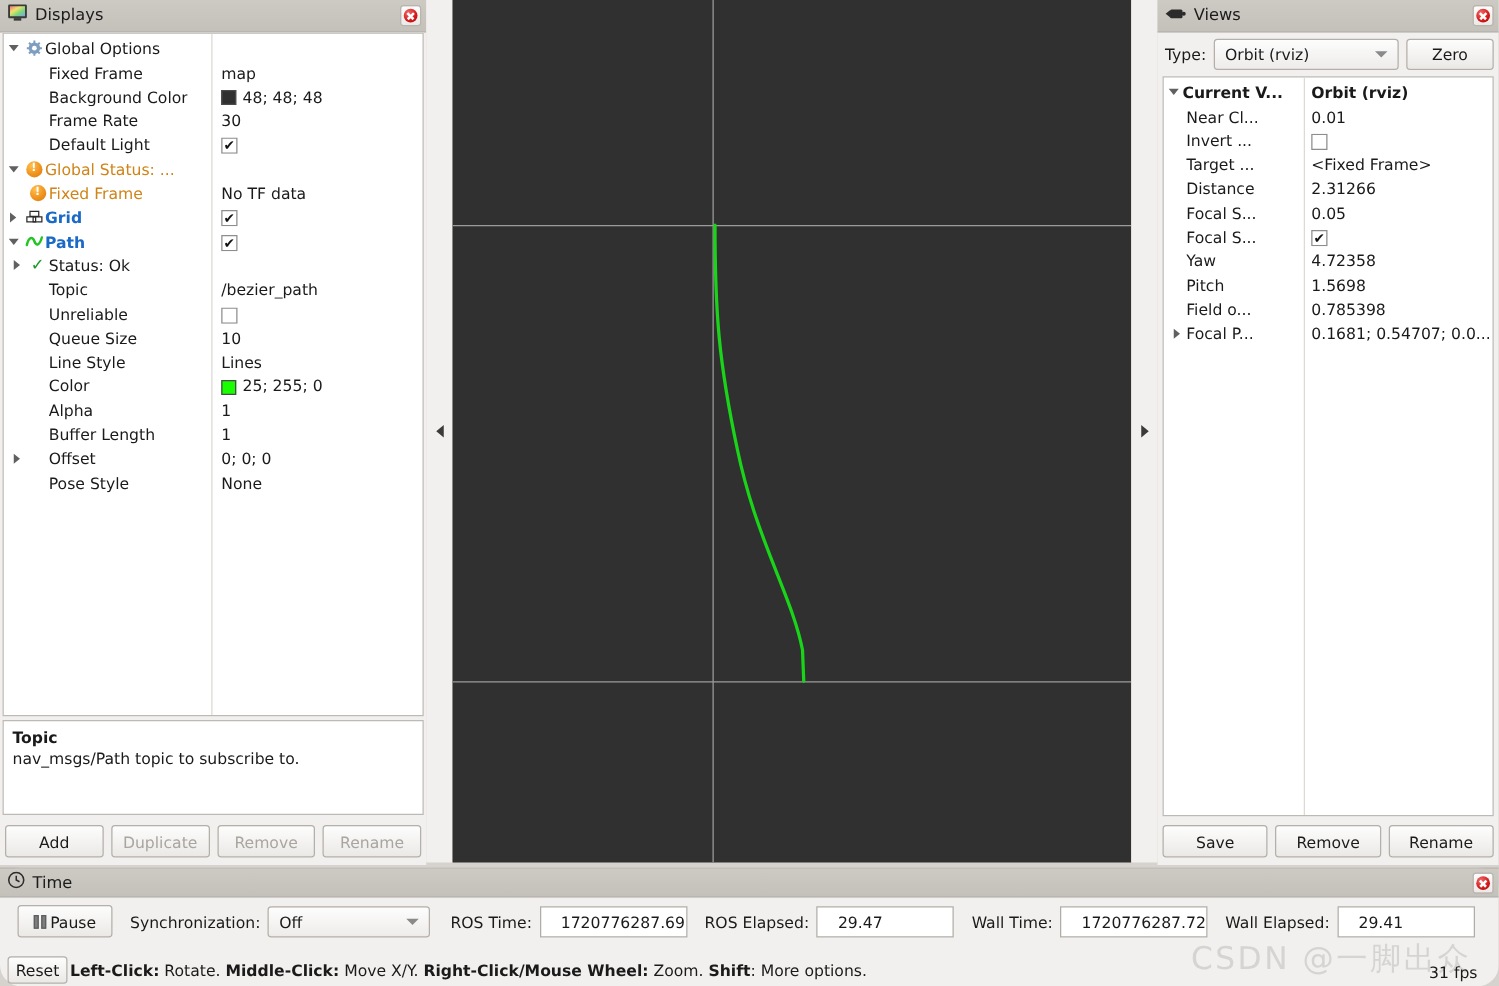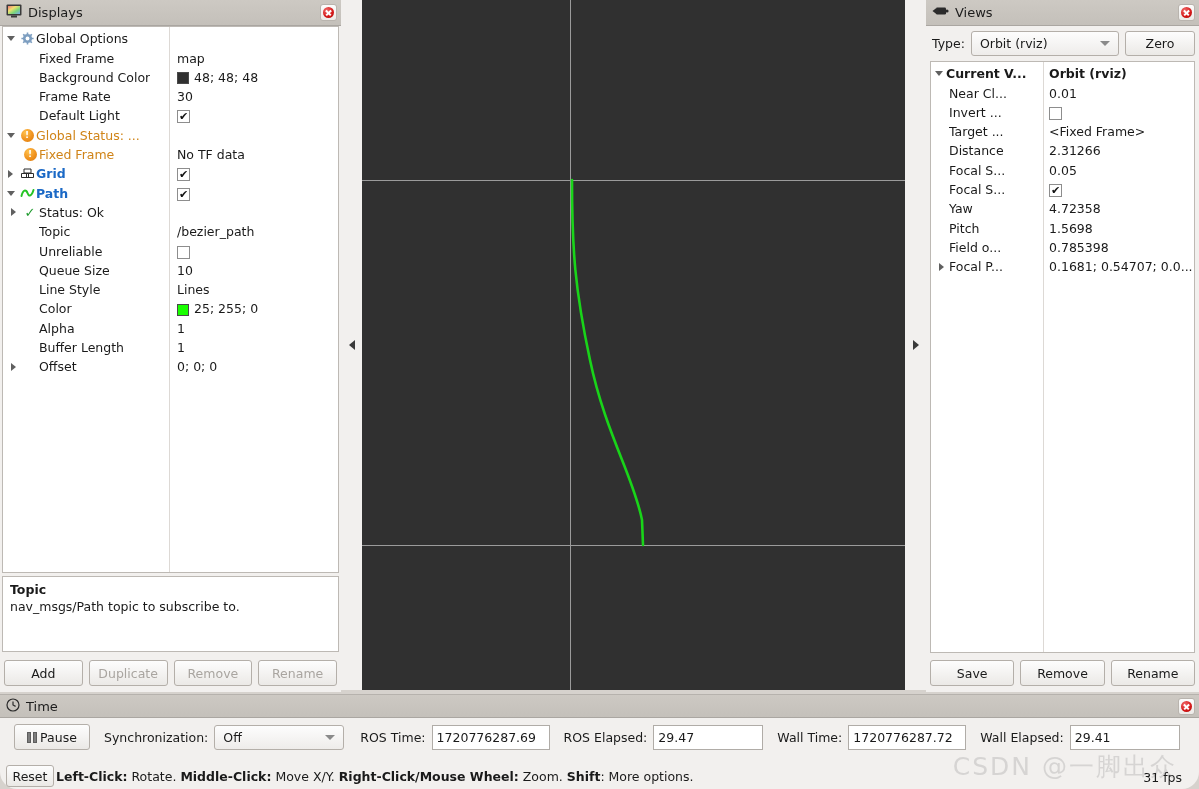--- a/index.html
+++ b/index.html
@@ -181,21 +181,21 @@
     background: linear-gradient(to bottom,#fdfdfd 0%,#ebe9e6 100%);
     border: 1px solid #b4afa9; border-radius: 3px;
     display: flex; align-items: center; justify-content: center; gap: 3px;
     font-size: 12.5px; cursor: pointer;
   }
   .pause-glyph { display: inline-flex; gap: 2px; }
   .pause-glyph span { display: block; width: 4px; height: 11px; background: #7d7d7d; border: 1px solid #5e5e5e; }
   .field-lab { font-size: 12.5px; margin-right: 6px; white-space: nowrap; }
   .textfield {
     height: 25px; border: 1px solid #b0aca7; background: #fff;
-    display: flex; align-items: center; padding: 0 4px;
+    display: flex; align-items: center; padding: 0 16px;
     font-size: 12.5px; margin-right: 14px; cursor: text;
   }
   #sync-combo { width: 130px; height: 25px; margin-right: 16px; }
   #ros-time-field { width: 118px; }
   #ros-elapsed-field { width: 110px; }
   #wall-time-field { width: 118px; }
   #wall-elapsed-field { width: 110px; }
   #status-bar {
     position: absolute; left: 0; bottom: 0; width: 1199px; height: 26px;
     display: flex; align-items: center; padding-left: 6px; gap: 2px;
@@ -457,20 +457,30 @@
           <div class="row">
             <div class="namecell indent-1">
               <span class="arrow right">
                 <i></i>
               </span>
               <span class="ico"></span>
               <span class="lbl">Offset</span>
             </div>
             <div class="valcell">
               <span>0; 0; 0</span>
+            </div>
+          </div>
+          <div class="row">
+            <div class="namecell indent-1">
+              <span class="arrow "></span>
+              <span class="ico"></span>
+              <span class="lbl">Pose Style</span>
+            </div>
+            <div class="valcell">
+              <span>None</span>
             </div>
           </div>
         </div>
     </div>
 
     <div class="helpbox">
       <div><b>Topic</b></div>
       <div>nav_msgs/Path topic to subscribe to.</div>
     </div>
 

